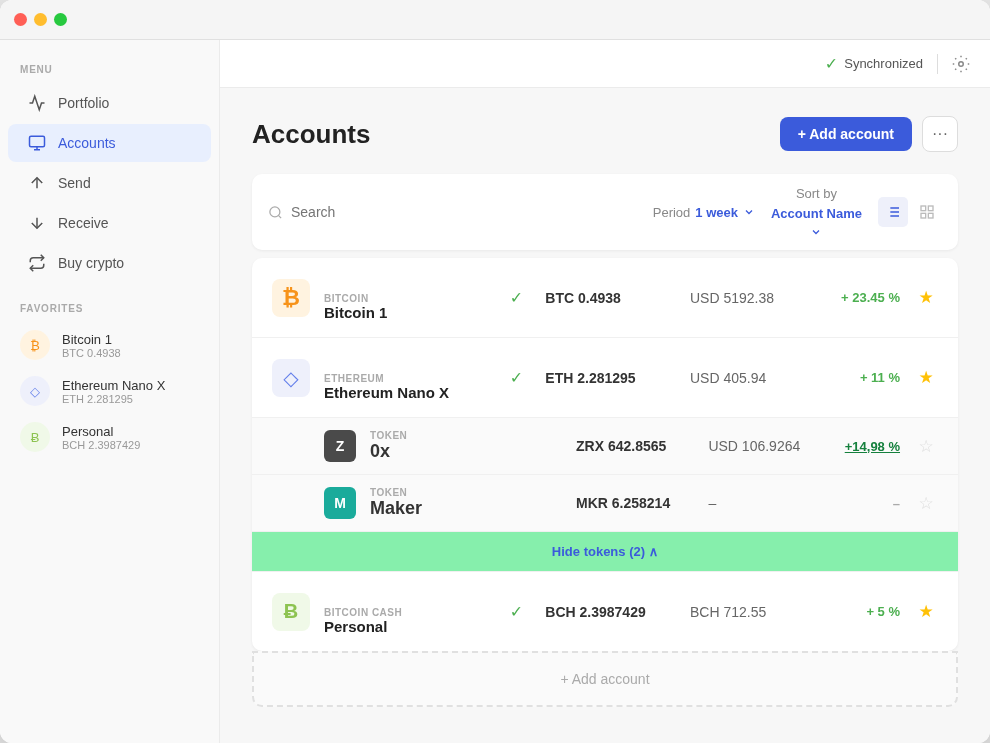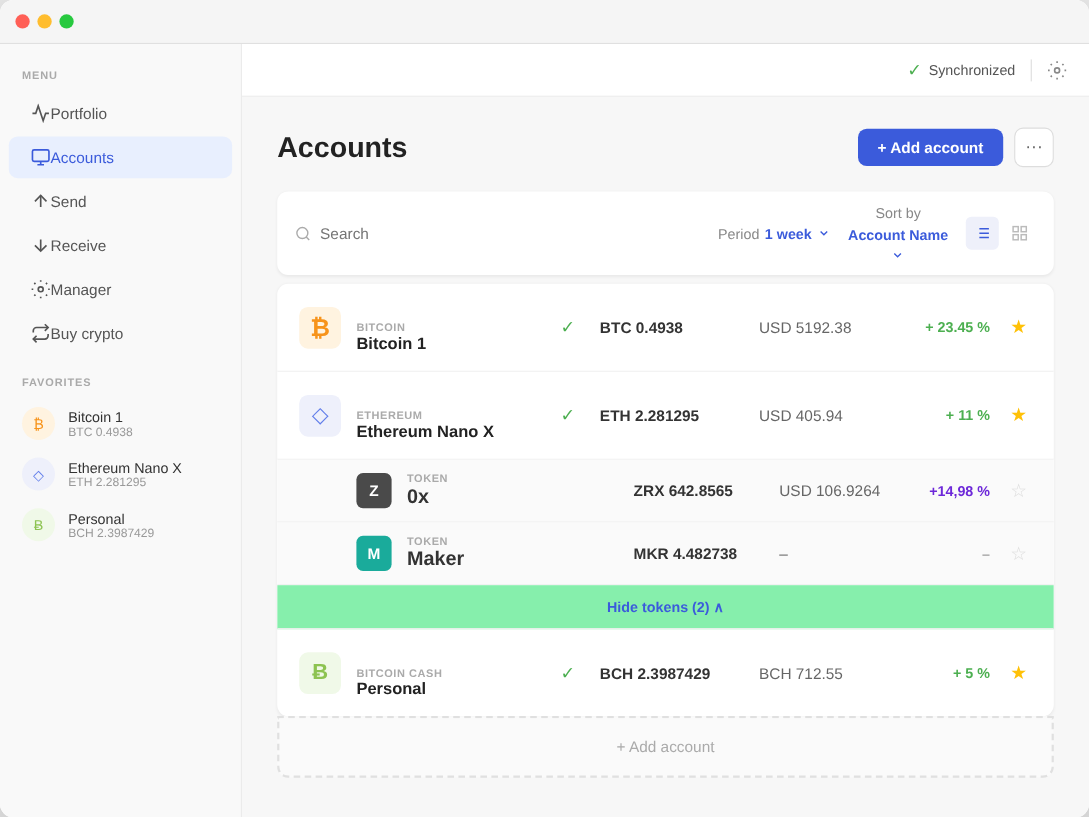--- a/index.html
+++ b/index.html
@@ -55,20 +55,21 @@
       font-weight: 600;
       color: #aaa;
       letter-spacing: 0.8px;
       padding: 0 20px;
       margin-bottom: 8px;
       margin-top: 4px;
     }
     .sidebar-item {
       display: flex;
       align-items: center;
+      gap: 12px;
       padding: 10px 20px;
       cursor: pointer;
       border-radius: 8px;
       margin: 1px 8px;
       color: #555;
       font-size: 14px;
       font-weight: 500;
     }
     .sidebar-item.active {
       background: #e8effe;
@@ -321,21 +322,21 @@
       font-weight: 700;
       color: #fff;
       flex-shrink: 0;
     }
     .token-info { flex: 1.5; }
     .token-type { font-size: 10px; font-weight: 600; color: #aaa; letter-spacing: 0.5px; text-transform: uppercase; }
     .token-name { font-size: 18px; font-weight: 600; color: #333; }
     .token-balance { flex: 1.2; font-size: 14px; font-weight: 600; color: #333; margin-left: 44px; }
     .token-usd { flex: 1; font-size: 14px; color: #666; }
     .token-change { flex: 0.8; font-size: 13px; font-weight: 600; text-align: right; }
-    .token-change.positive { color: #6d28d9; }
+    .token-change.positive { color: #15803d; text-decoration: underline; }
     .token-star { width: 24px; display: flex; justify-content: center; color: #ddd; font-size: 17px; cursor: pointer; }
     
     .hide-tokens-row {
       display: flex;
       align-items: center;
       justify-content: center;
       padding: 12px;
       background: #86efac;
       border-bottom: 1px solid #f0f0f0;
       cursor: pointer;
@@ -411,29 +412,20 @@
       <div class="sidebar-item">
         <span class="icon">
           <svg width="18" height="18" viewBox="0 0 24 24" fill="none" stroke="currentColor" stroke-width="2">
               <line x1="12" y1="5" x2="12" y2="19"></line>
               <polyline points="19 12 12 19 5 12"></polyline>
             </svg>
         </span>
         <span>Receive</span>
       </div>
 
-      <div class="sidebar-item">
-        <span class="icon">
-          <svg width="18" height="18" viewBox="0 0 24 24" fill="none" stroke="currentColor" stroke-width="2">
-              <circle cx="12" cy="12" r="3"></circle>
-              <path d="M12 1v2M12 21v2M4.22 4.22l1.42 1.42M18.36 18.36l1.42 1.42M1 12h2M21 12h2M4.22 19.78l1.42-1.42M18.36 5.64l1.42-1.42"></path>
-            </svg>
-        </span>
-        <span>Manager</span>
-      </div>
 
       <div class="sidebar-item">
         <span class="icon">
           <svg width="18" height="18" viewBox="0 0 24 24" fill="none" stroke="currentColor" stroke-width="2">
               <polyline points="17 1 21 5 17 9"></polyline>
               <path d="M3 11V9a4 4 0 0 1 4-4h14"></path>
               <polyline points="7 23 3 19 7 15"></polyline>
               <path d="M21 13v2a4 4 0 0 1-4 4H3"></path>
             </svg>
         </span>
@@ -587,21 +579,21 @@
             <div class="token-change positive">+14,98 %</div>
             <div class="token-star">☆</div>
           </div>
 
           <div class="token-row">
             <div class="token-icon" style="background:#1aab9b;">M</div>
             <div class="token-info">
               <div class="token-type">TOKEN</div>
               <div class="token-name">Maker</div>
             </div>
-            <div class="token-balance">MKR 4.482738</div>
+            <div class="token-balance">MKR 6.258214</div>
             <div class="token-usd">–</div>
             <div class="token-change" style="color:#aaa;">–</div>
             <div class="token-star">☆</div>
           </div>
 
           <div class="hide-tokens-row">
             <span>Hide tokens (2) ∧</span>
           </div>
 
           <div class="account-row">

